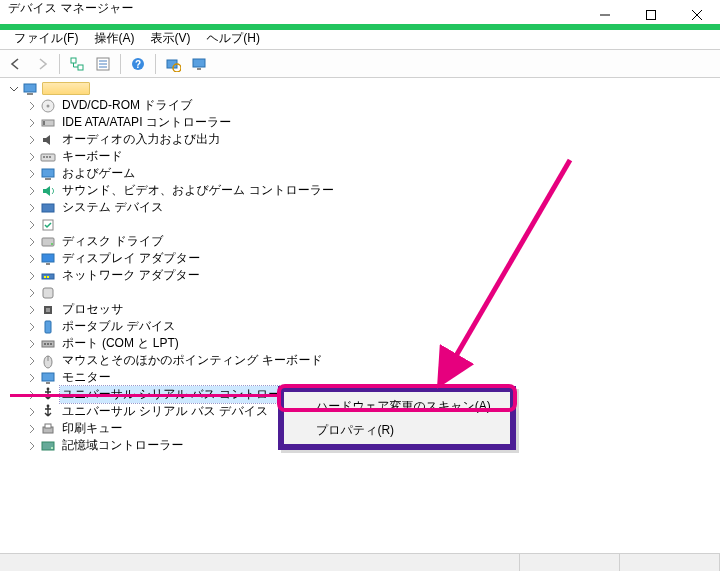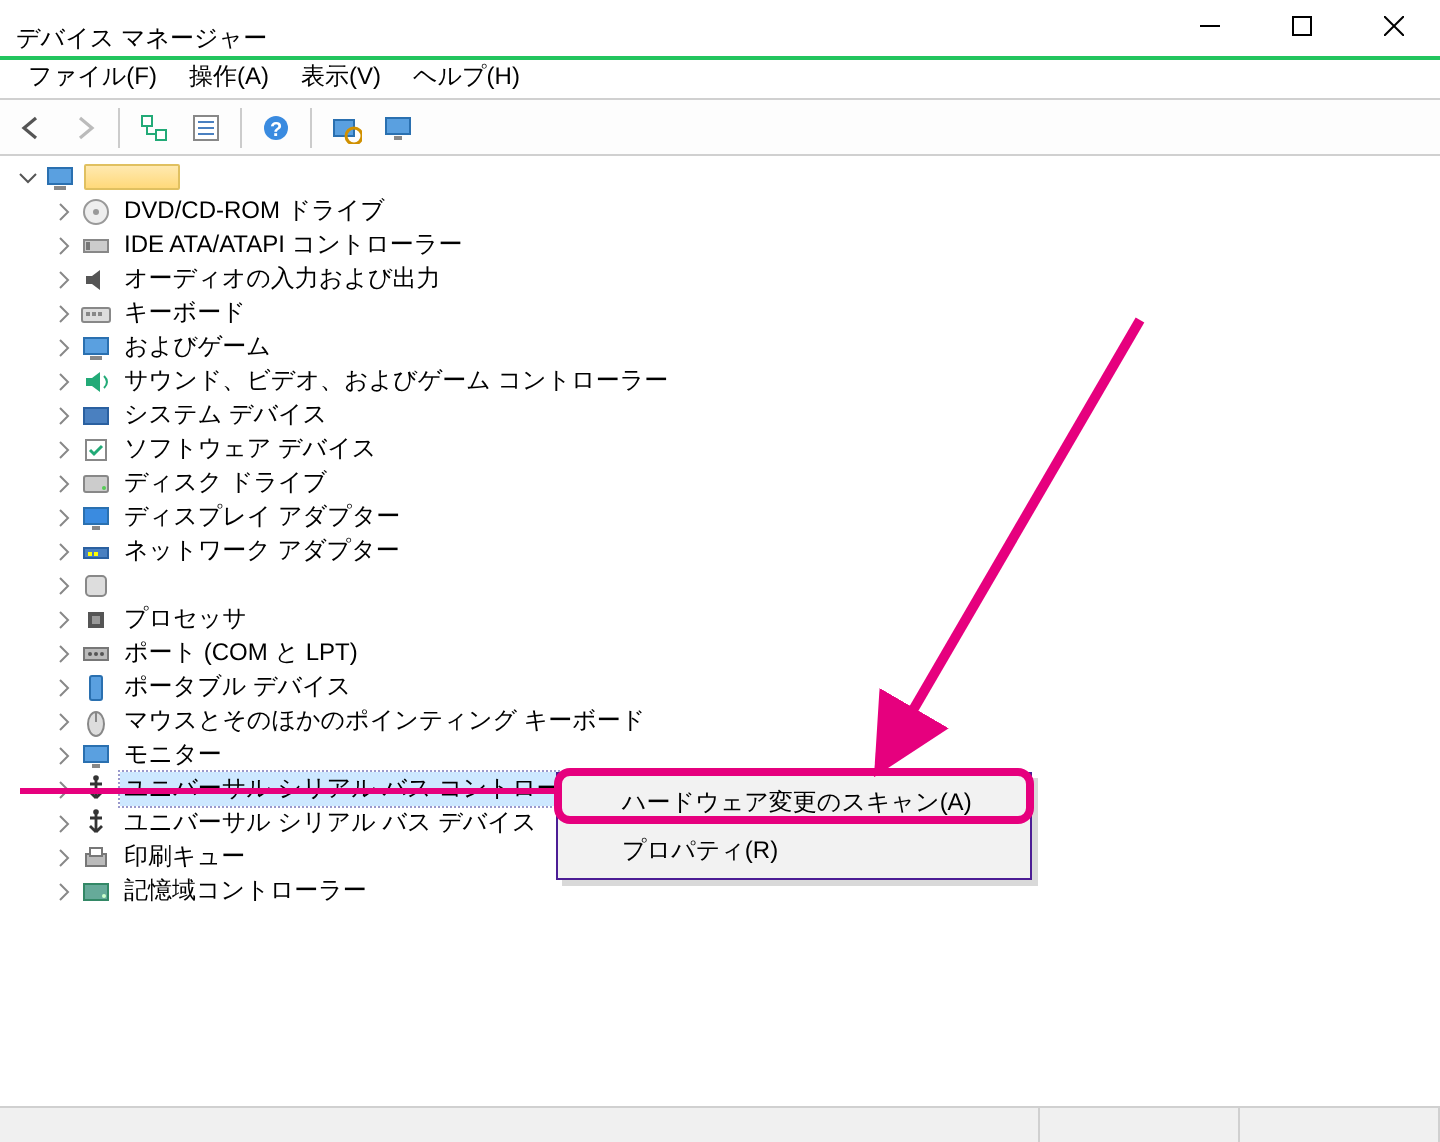--- a/index.html
+++ b/index.html
@@ -11,24 +11,24 @@
     position: relative;
     overflow: hidden;
     font-size: 12px;
     color: #000;
   }
 
   
   .titlebar {
     height: 30px;
     display: flex;
-    align-items: flex-end;
+    align-items: flex-start;
     padding-left: 8px;
     background: #fff;
-    border-bottom: 2px solid #22c55e;
+    border-bottom: 6px solid #22c55e;
   }
   .titlebar .title { flex: 1; font-size: 12px; }
   .winbtn {
     width: 46px; height: 30px;
     display: flex; align-items: center; justify-content: center;
     font-size: 12px;
   }
   .winbtn svg { display: block; }
 
   
@@ -84,21 +84,21 @@
   }
   .label { font-size: 12px; padding: 0 2px; }
   .label.selected { background: #cde8ff; outline: 1px dotted #99c; }
 
   
   .ctx {
     position: absolute;
     left: 278px; top: 386px;
     width: 238px;
     background: #f2f2f2;
-    border: 1px solid #4c1d95;
+    border: 6px solid #4c1d95;
     box-shadow: 3px 3px 0 rgba(0,0,0,.15);
     padding: 2px 2px;
   }
   .ctx-item {
     height: 24px;
     display: flex; align-items: center;
     padding-left: 30px;
     font-size: 12px;
   }
 
@@ -355,21 +355,20 @@
                   <svg width="10" height="10">
                     <path d="M3 1 L7 5 L3 9" fill="none" stroke="#888"></path>
                   </svg>
                 </span>
                 <span class="dev-icon">
                   <svg width="16" height="16">
                     <rect x="3" y="3" width="10" height="10" fill="#fff" stroke="#888"></rect>
                     <path d="M5 8l2 2 4-4" fill="none" stroke="#2a7" stroke-width="1.5"></path>
                   </svg>
                 </span>
-                <span class="label">ソフトウェア デバイス</span>
               </div>
             </li>
             <li>
               <div class="row">
                 <span class="twisty">
                   <svg width="10" height="10">
                     <path d="M3 1 L7 5 L3 9" fill="none" stroke="#888"></path>
                   </svg>
                 </span>
                 <span class="dev-icon">
@@ -435,53 +434,53 @@
                     <path d="M3 1 L7 5 L3 9" fill="none" stroke="#888"></path>
                   </svg>
                 </span>
                 <span class="dev-icon">
                   <svg width="16" height="16">
                     <rect x="4" y="4" width="8" height="8" fill="#555"></rect>
                     <rect x="6" y="6" width="4" height="4" fill="#999"></rect>
                   </svg>
                 </span>
                 <span class="label">プロセッサ</span>
+              </div>
+            </li>
+            <li>
+              <div class="row">
+                <span class="twisty">
+                  <svg width="10" height="10">
+                    <path d="M3 1 L7 5 L3 9" fill="none" stroke="#888"></path>
+                  </svg>
+                </span>
+                <span class="dev-icon">
+                  <svg width="16" height="16">
+                    <rect x="5" y="2" width="6" height="12" rx="1" fill="#5aa0e0" stroke="#2a70b0"></rect>
+                  </svg>
+                </span>
+                <span class="label">ポータブル デバイス</span>
               </div>
             </li>
             <li>
               <div class="row">
                 <span class="twisty">
                   <svg width="10" height="10">
                     <path d="M3 1 L7 5 L3 9" fill="none" stroke="#888"></path>
                   </svg>
                 </span>
                 <span class="dev-icon">
                   <svg width="16" height="16">
                     <rect x="2" y="5" width="12" height="6" fill="#bbb" stroke="#777"></rect>
                     <circle cx="5" cy="8" r="1" fill="#555"></circle>
                     <circle cx="8" cy="8" r="1" fill="#555"></circle>
                     <circle cx="11" cy="8" r="1" fill="#555"></circle>
                   </svg>
                 </span>
                 <span class="label">ポート (COM と LPT)</span>
-              </div>
-            </li>
-            <li>
-              <div class="row">
-                <span class="twisty">
-                  <svg width="10" height="10">
-                    <path d="M3 1 L7 5 L3 9" fill="none" stroke="#888"></path>
-                  </svg>
-                </span>
-                <span class="dev-icon">
-                  <svg width="16" height="16">
-                    <rect x="5" y="2" width="6" height="12" rx="1" fill="#5aa0e0" stroke="#2a70b0"></rect>
-                  </svg>
-                </span>
-                <span class="label">ポータブル デバイス</span>
               </div>
             </li>
             <li>
               <div class="row">
                 <span class="twisty">
                   <svg width="10" height="10">
                     <path d="M3 1 L7 5 L3 9" fill="none" stroke="#888"></path>
                   </svg>
                 </span>
                 <span class="dev-icon">

